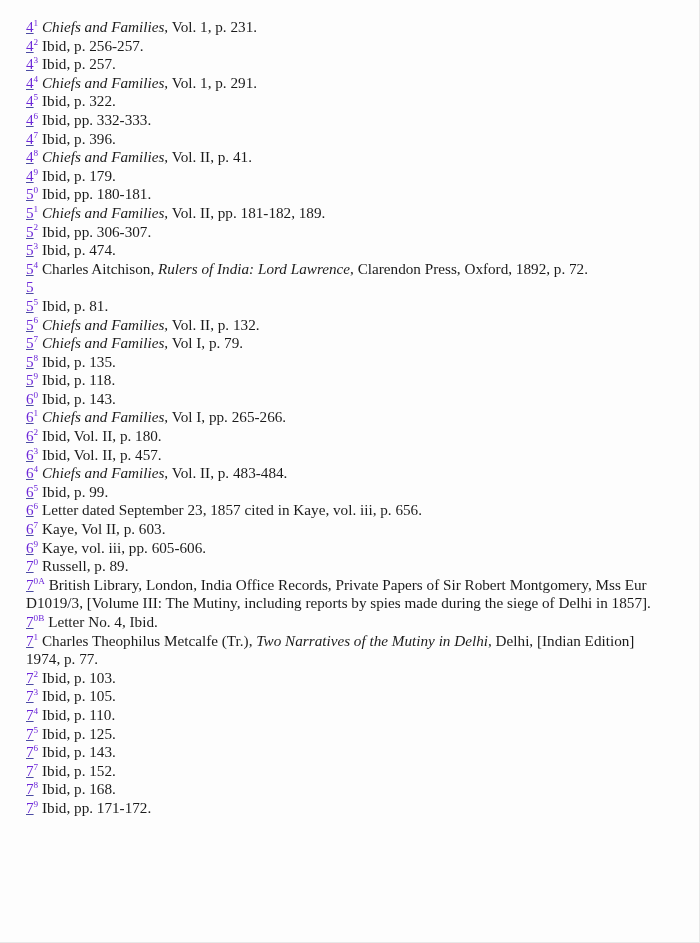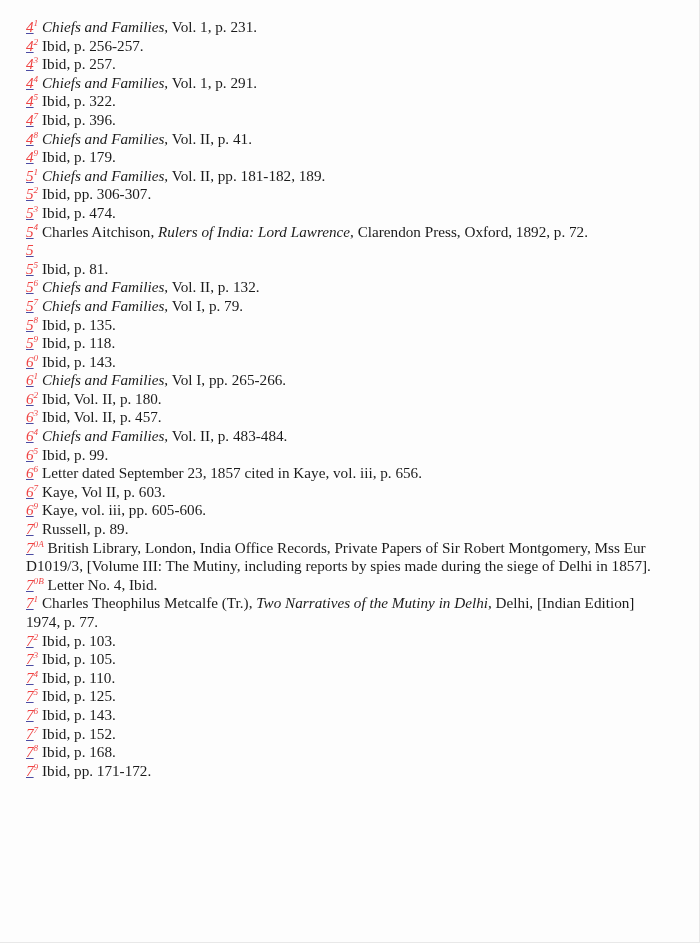--- a/index.html
+++ b/index.html
@@ -32,26 +32,25 @@
   .note {
     font-size: 15.2px;
     line-height: 18.6px;
     text-align: left;
     text-indent: 0;
     margin: 0;
     white-space: normal;
     color: #1b1b1b;
   }
   .marker {
-    color: #ef4444;
+    color: #6d28d9;
     text-decoration: underline;
     text-decoration-color: #4b4ba3;
     font-size: 15.2px;
     cursor: pointer;
-    font-style: italic;
   }
   .marker .sup {
     font-size: 9.2px;
     vertical-align: super;
     line-height: 0;
     text-decoration: none;
     display: inline-block;
   }
   .body-text {
     color: #1b1b1b;
@@ -66,23 +65,25 @@
 </head>
 <body>
 
 <div id="page">
   <div id="notes">
       <p class="note"><span class="marker"><span>4</span><span class="sup">1</span></span> <span class="body-text sp it">Chiefs and Families</span><span class="body-text sp">, Vol. 1, p. 231.</span></p>
       <p class="note"><span class="marker"><span>4</span><span class="sup">2</span></span> <span class="body-text sp">Ibid, p. 256-257.</span></p>
       <p class="note"><span class="marker"><span>4</span><span class="sup">3</span></span> <span class="body-text sp">Ibid, p. 257.</span></p>
       <p class="note"><span class="marker"><span>4</span><span class="sup">4</span></span> <span class="body-text sp it">Chiefs and Families</span><span class="body-text sp">, Vol. 1, p. 291.</span></p>
       <p class="note"><span class="marker"><span>4</span><span class="sup">5</span></span> <span class="body-text sp">Ibid, p. 322.</span></p>
+      <p class="note"><span class="marker"><span>4</span><span class="sup">6</span></span> <span class="body-text sp">Ibid, pp. 332-333.</span></p>
       <p class="note"><span class="marker"><span>4</span><span class="sup">7</span></span> <span class="body-text sp">Ibid, p. 396.</span></p>
       <p class="note"><span class="marker"><span>4</span><span class="sup">8</span></span> <span class="body-text sp it">Chiefs and Families</span><span class="body-text sp">, Vol. II, p. 41.</span></p>
       <p class="note"><span class="marker"><span>4</span><span class="sup">9</span></span> <span class="body-text sp">Ibid, p. 179.</span></p>
+      <p class="note"><span class="marker"><span>5</span><span class="sup">0</span></span> <span class="body-text sp">Ibid, pp. 180-181.</span></p>
       <p class="note"><span class="marker"><span>5</span><span class="sup">1</span></span> <span class="body-text sp it">Chiefs and Families</span><span class="body-text sp">, Vol. II, pp. 181-182, 189.</span></p>
       <p class="note"><span class="marker"><span>5</span><span class="sup">2</span></span> <span class="body-text sp">Ibid, pp. 306-307.</span></p>
       <p class="note"><span class="marker"><span>5</span><span class="sup">3</span></span> <span class="body-text sp">Ibid, p. 474.</span></p>
       <p class="note"><span class="marker"><span>5</span><span class="sup">4</span></span> <span class="body-text sp">Charles Aitchison, </span><span class="body-text sp it">Rulers of India: Lord Lawrence</span><span class="body-text sp">, Clarendon Press, Oxford, 1892, p. 72.</span></p>
       <p class="note"><span class="marker"><span>5</span></span></p>
       <p class="note"><span class="marker"><span>5</span><span class="sup">5</span></span> <span class="body-text sp">Ibid, p. 81.</span></p>
       <p class="note"><span class="marker"><span>5</span><span class="sup">6</span></span> <span class="body-text sp it">Chiefs and Families</span><span class="body-text sp">, Vol. II, p. 132.</span></p>
       <p class="note"><span class="marker"><span>5</span><span class="sup">7</span></span> <span class="body-text sp it">Chiefs and Families</span><span class="body-text sp">, Vol I, p. 79.</span></p>
       <p class="note"><span class="marker"><span>5</span><span class="sup">8</span></span> <span class="body-text sp">Ibid, p. 135.</span></p>
       <p class="note"><span class="marker"><span>5</span><span class="sup">9</span></span> <span class="body-text sp">Ibid, p. 118.</span></p>

